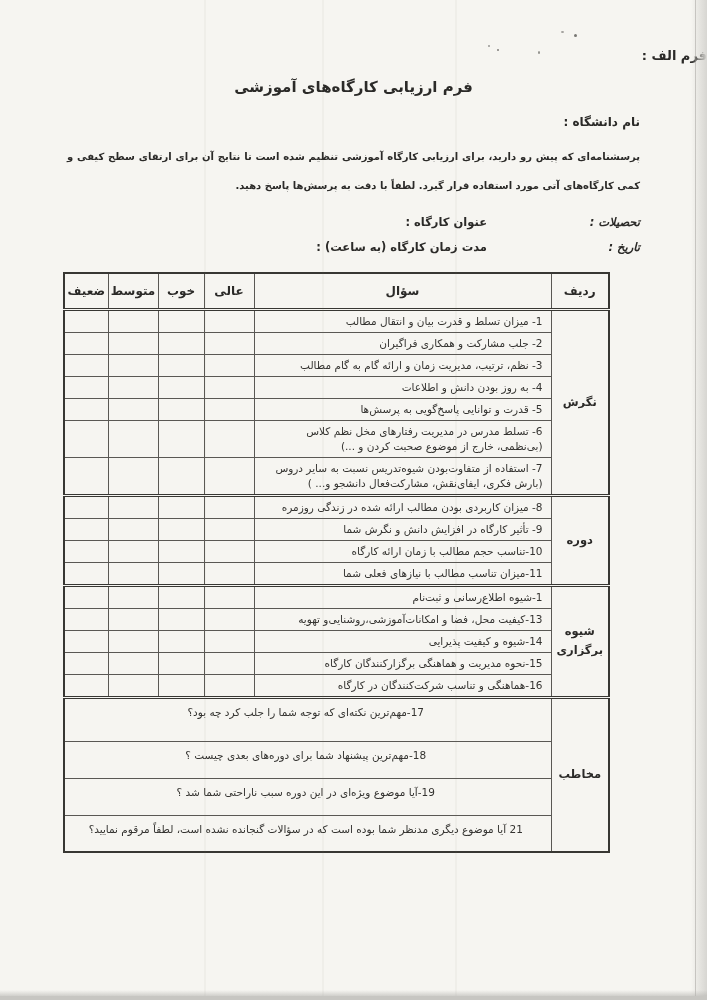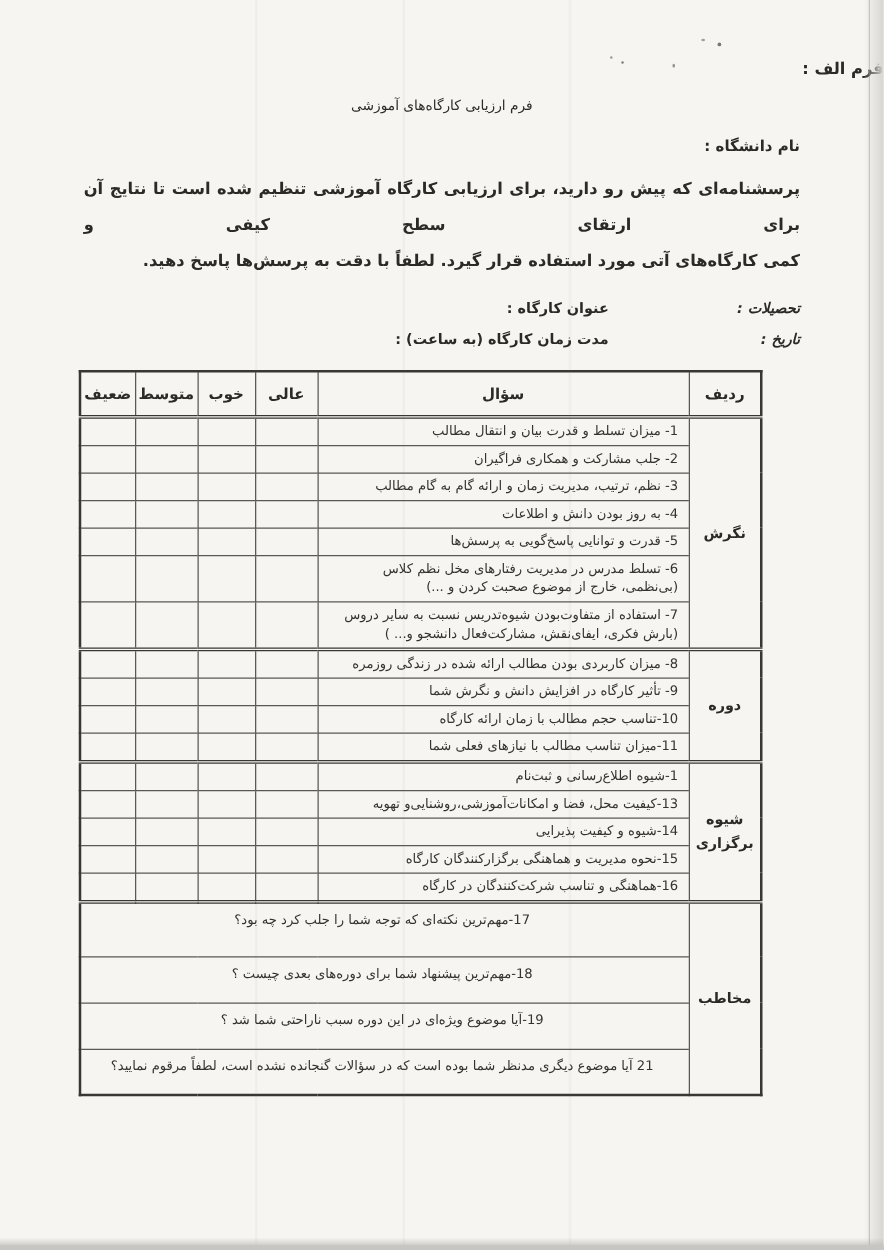--- a/index.html
+++ b/index.html
@@ -20,23 +20,23 @@
   }
   .edge-right-line { position:absolute; top:0; bottom:0; right:11px; width:1px; background:rgba(150,149,144,0.45); }
   .edge-bottom {
     position:absolute; left:0; right:0; bottom:0; height:10px;
     background:linear-gradient(to top, #b7b6b2, rgba(183,182,178,0));
   }
   .edge-bottom-line { position:absolute; left:0; right:0; bottom:0; height:4px; background:#c7c6c2; }
   .speck { position:absolute; background:#4d4c48; border-radius:50%; }
   
   .form-code   { padding-top:48px; text-align:right; font-weight:bold; font-size:13px; }
-  .form-title  { margin-top:15px;  text-align:center; font-weight:normal; font-size:11px; }
+  .form-title  { margin-top:15px;  text-align:center; font-weight:bold; font-size:15px; }
   .university  { margin:19px 67px 0; font-weight:bold; font-size:12px; }
-  .intro       { margin:13px 67px 0; font-weight:bold; font-size:13px; line-height:29px; }
+  .intro       { margin:13px 67px 0; font-weight:bold; font-size:10px; line-height:29px; }
   .intro-line-1 { text-align:justify; text-align-last:justify; }
   
   .info { margin:9px 67px 0; font-weight:bold; font-size:11.5px; }
   .info-row { display:flex; height:25px; align-items:center; }
   .info-col-1 { width:222px; }
   .info-col-2 { width:153px;font-style:italic; }
   .info-col-3 { flex:1; }
   .chk {
     display:inline-block; width:10px; height:10px;
     border:1.2px solid #2b2a28; background:transparent;

